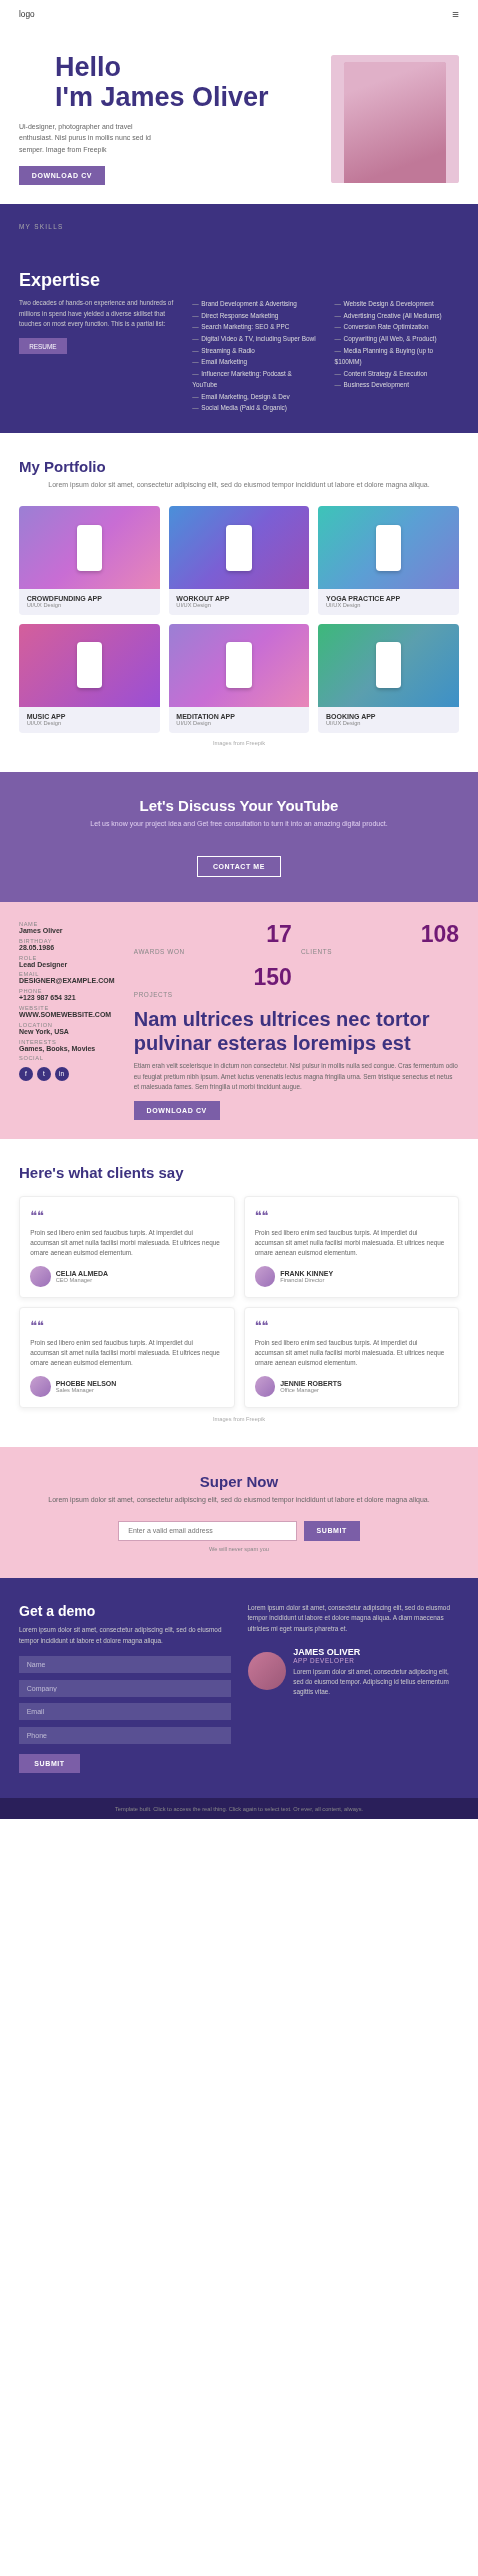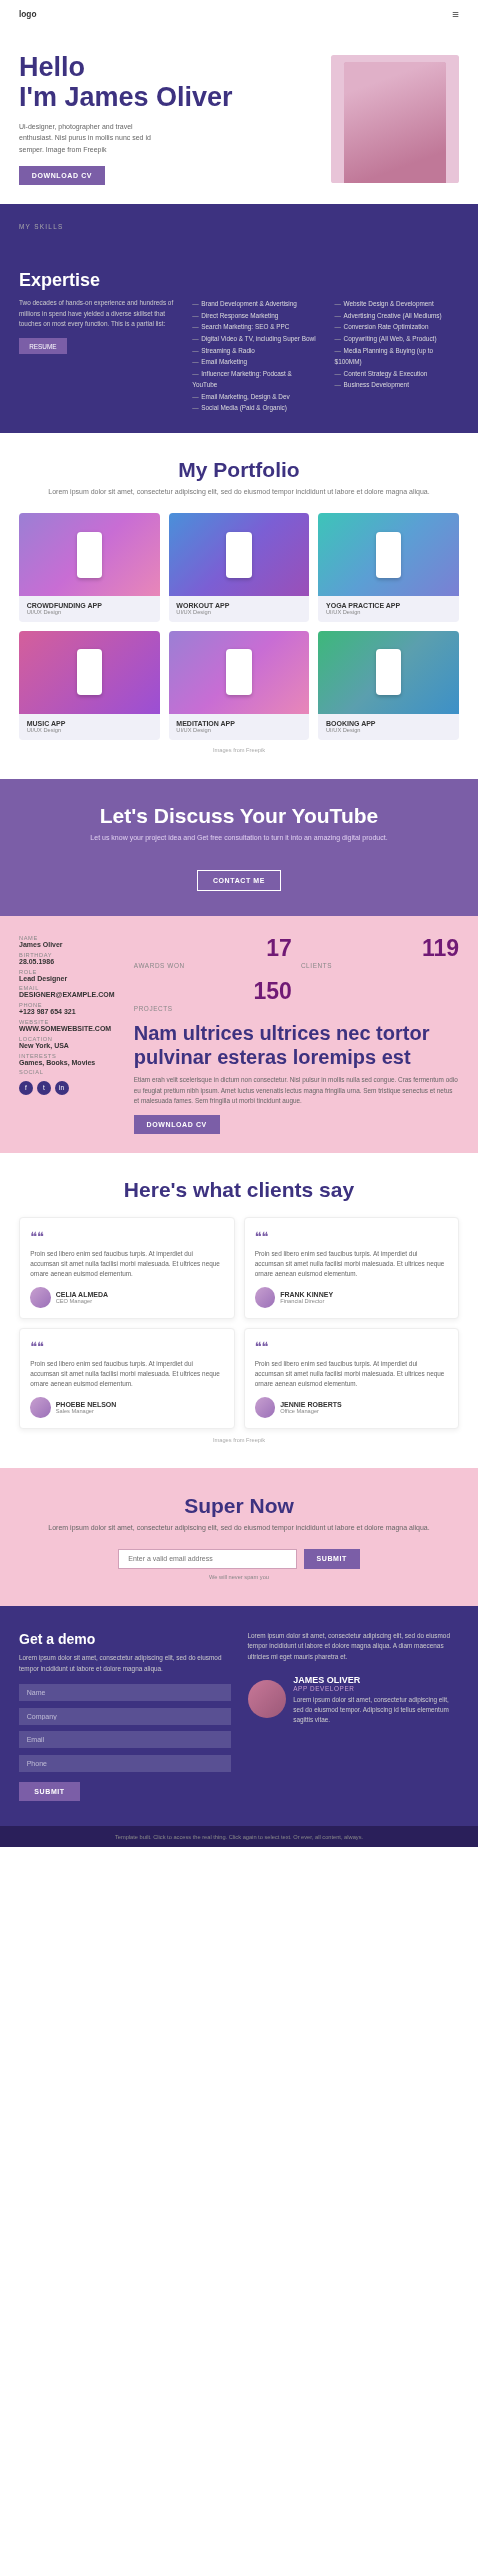--- a/index.html
+++ b/index.html
@@ -1,26 +1,26 @@
 <!DOCTYPE html>
 <html style="font-size:10.2px"><head>
   <meta charset="utf-8">
   <style>
     * { box-sizing: border-box; margin: 0; padding: 0; }
     body { font-family: 'Segoe UI', Arial, sans-serif; width: 478px; overflow-x: hidden; background: #fff; }
 
     
     .nav { display: flex; justify-content: space-between; align-items: center; padding: 7.7px 19px; background: #fff; }
-    .nav-logo { font-size: 8.3px; font-weight: 700; color: #333; }
+    .nav-logo { font-size: 8.3px; font-weight: 400; color: #333; }
     .nav-menu { font-size: 11.5px; color: #333; cursor: pointer; }
 
     
     .hero { display: flex; align-items: center; padding: 25.5px 19px 19px; background: #fff; min-height: 140px; }
     .hero-text { flex: 1; }
-    .hero-text h1 { font-size: 27px; font-weight: 700; color: #3d3280; line-height: 1.1; margin-bottom: 9px; }
+    .hero-text h1 { font-size: 27px; font-weight: 700; color: #3d3280; line-height: 1.1; margin-bottom: 9px; margin-left: 36px; }
     .hero-text p { font-size: 7px; color: #666; line-height: 1.6; margin-bottom: 11.5px; max-width: 140px; }
     .btn-primary { background: #7b5ea7; color: #fff; border: none; padding: 5.7px 12.8px; font-size: 7px; font-weight: 600; cursor: pointer; letter-spacing: 0.6px; }
     .hero-img { width: 128px; height: 128px; background: #e8c4d8; border-radius: 2.6px; overflow: hidden; display: flex; align-items: flex-end; justify-content: center; }
     .hero-img-placeholder { width: 102px; height: 121px; background: linear-gradient(180deg, #d4a0c0 0%, #c88ab0 100%); border-radius: 2.6px 2.6px 0 0; position: relative; }
     .person-silhouette { width: 100%; height: 100%; background: linear-gradient(160deg, #e0b0c8 20%, #c07898 80%); border-radius: 2.6px 2.6px 0 0; }
 
     
     .skills-section { background: #3d3280; padding: 19px 19px; }
     .skills-label { font-size: 6.4px; color: #aaa; letter-spacing: 1.3px; margin-bottom: 2.6px; }
     .skills-title { font-size: 18px; font-weight: 700; color: #fff; margin-bottom: 7.7px; margin-top: 40px; }
@@ -28,21 +28,21 @@
     .skills-left { flex: 1.2; }
     .skills-left p { font-size: 6.4px; color: #ccc; line-height: 1.6; margin-bottom: 9px; }
     .btn-resume { background: #7b5ea7; color: #fff; border: none; padding: 4.5px 10.2px; font-size: 6.4px; cursor: pointer; display: flex; align-items: center; gap: 3.8px; }
     .skills-col { flex: 1; }
     .skills-col ul { list-style: none; }
     .skills-col ul li { font-size: 6.4px; color: #ddd; line-height: 1.8; padding-left: 5.1px; position: relative; }
     .skills-col ul li::before { content: '—'; margin-right: 2.6px; color: #aaa; }
 
     
     .portfolio-section { background: #fff; padding: 25.5px 19px; }
-    .section-title { font-size: 21px; font-weight: 700; color: #3d3280; text-align: center; margin-bottom: 5.1px; }
+    .section-title { font-size: 15px; font-weight: 700; color: #3d3280; margin-bottom: 5.1px; }
     .section-subtitle { font-size: 7px; color: #777; text-align: center; margin-bottom: 15.3px; line-height: 1.5; }
     .portfolio-grid { display: grid; grid-template-columns: repeat(3, 1fr); gap: 9px; }
     .portfolio-card { background: #f0f0f8; border-radius: 3.8px; overflow: hidden; }
     .portfolio-img { height: 83px; background: linear-gradient(135deg, #9b7fd4 0%, #c86dd4 50%, #e887b8 100%); display: flex; align-items: center; justify-content: center; }
     .portfolio-info { padding: 6.4px 7.7px; }
     .portfolio-name { font-size: 7px; font-weight: 700; color: #333; }
     .portfolio-type { font-size: 5.7px; color: #888; }
     .portfolio-credit { font-size: 5.7px; color: #aaa; text-align: center; margin-top: 7.7px; }
 
     
@@ -280,21 +280,21 @@
       <div class="social-icon">in</div>
     </div>
   </div>
   <div class="stats-right">
     <div class="stats-numbers" id="stats-numbers">
         <div class="stat-item">
     <div class="stat-num">17</div>
     <div class="stat-lbl">AWARDS WON</div>
   </div>
         <div class="stat-item">
-    <div class="stat-num">119</div>
+    <div class="stat-num">108</div>
     <div class="stat-lbl">CLIENTS</div>
   </div>
         <div class="stat-item">
     <div class="stat-num">150</div>
     <div class="stat-lbl">PROJECTS</div>
   </div>
       </div>
     <div class="stats-text">
       <h3>Nam ultrices ultrices nec tortor pulvinar esteras loremips est</h3>
       <p>Etiam erah velit scelerisque in dictum non consectetur. Nisl pulsur in mollis nulla sed congue. Cras fermentum odio eu feugiat pretium nibh ipsum. Amet luctus venenatis lectus magna fringilla urna. Sem tristique senectus et netus et malesuada fames. Sem fringilla ut morbi tincidunt augue.</p>

